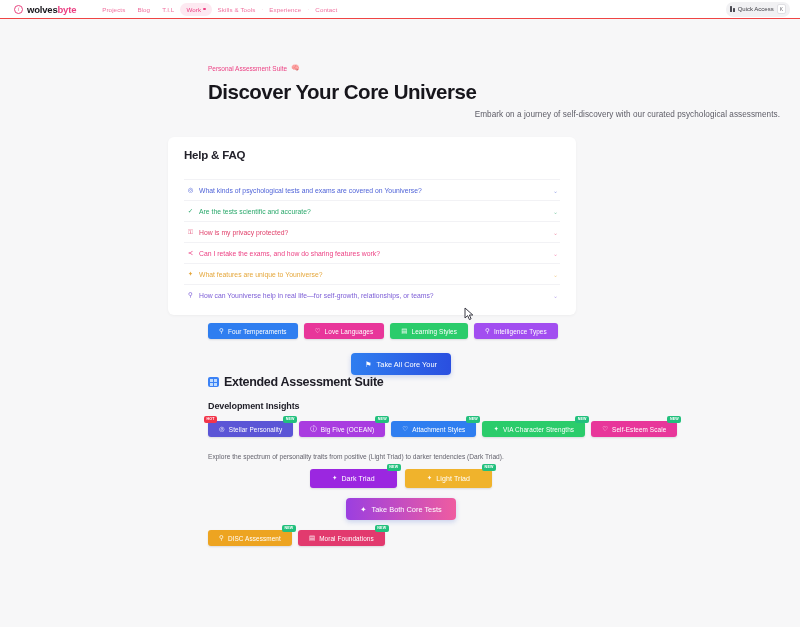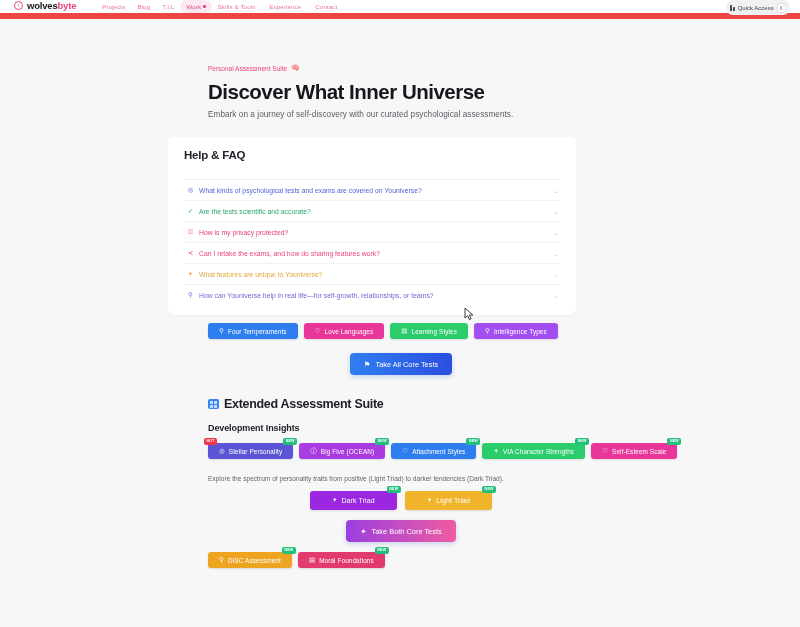--- a/index.html
+++ b/index.html
@@ -10,23 +10,23 @@
     font-family: "Liberation Sans", sans-serif;
     -webkit-font-smoothing: antialiased;
   }
 
   
   .navbar {
     position: relative;
     height: 19px;
     background: #ffffff;
     display: flex;
-    align-items: flex-start;
+    align-items: center;
     padding: 0 10px 0 14px;
-    border-bottom: 6px solid #ef4444;
+    border-bottom: 1px solid #ef4444;
   }
   .brand { display: flex; align-items: center; gap: 4px; }
   .brand-mark {
     width: 9px; height: 9px; border-radius: 50%;
     border: 1px solid #e8447f;
     display: flex; align-items: center; justify-content: center;
     font-size: 5px; color: #e8447f; font-style: italic; line-height: 1;
   }
   .brand-text { font-size: 9.5px; font-weight: 700; letter-spacing: -0.2px; }
   .brand-wolves { color: #19171c; }
@@ -71,21 +71,21 @@
     font-size: 6.5px; color: #ec3f82; font-weight: 500;
     padding-top: 45px;
   }
   .eyebrow-emoji { font-size: 7px; }
 
   h1.hero-title {
     font-size: 20.5px; font-weight: 700; color: #17161c;
     letter-spacing: -0.5px; margin-top: 8px;
   }
   .hero-sub {
-    font-size: 8.2px; color: #5d5c66; margin-top: 6px; letter-spacing: 0.05px;
+    font-size: 8.2px; color: #5d5c66; margin-top: 6px; letter-spacing: 0.05px; text-align: right;
   }
 
   
   .faq-card {
     position: absolute;
     left: 168px; top: 118px;
     width: 408px;
     background: #ffffff;
     border-radius: 6px;
     box-shadow: 0 1px 3px rgba(20,20,30,0.045);
@@ -213,21 +213,21 @@
   </div>
 </div>
 
 <div class="page">
 
   <div class="content">
     <div class="eyebrow">
       <span>Personal Assessment Suite</span>
       <span class="eyebrow-emoji">🧠</span>
     </div>
-    <h1 class="hero-title">Discover What Inner Universe</h1>
+    <h1 class="hero-title">Discover Your Core Universe</h1>
     <div class="hero-sub">Embark on a journey of self-discovery with our curated psychological assessments.</div>
   </div>
 
   <div class="faq-card">
     <div class="faq-title">Help &amp; FAQ</div>
 
     <div class="faq-item">
       <span class="faq-ico" style="color:#4f63d8">◎</span>
       <span class="faq-q" style="color:#4f63d8">What kinds of psychological tests and exams are covered on Youniverse?</span>
       <span class="faq-chev" style="color:#4f63d8">⌄</span>
@@ -278,26 +278,26 @@
       </span>
       <span class="pill" style="background:#a24ef0">
         <span class="p-ico">⚲</span>
         <span>Intelligence Types</span>
       </span>
     </div>
 
     <div class="cta-row" style="margin-right:186px">
       <span class="cta cta-core">
         <span>⚑</span>
-        <span>Take All Core Tests</span>
-      </span>
-    </div>
-  </div>
-
-  <div class="content" style="margin-top:22px">
+        <span>Take All Core Your</span>
+      </span>
+    </div>
+  </div>
+
+  <div class="content" style="">
     <div class="section-h2">
       <span class="suite-icon">
           <i></i>
           <i></i>
           <i></i>
           <i></i>
         </span>
       <span>Extended Assessment Suite</span>
     </div>
 

